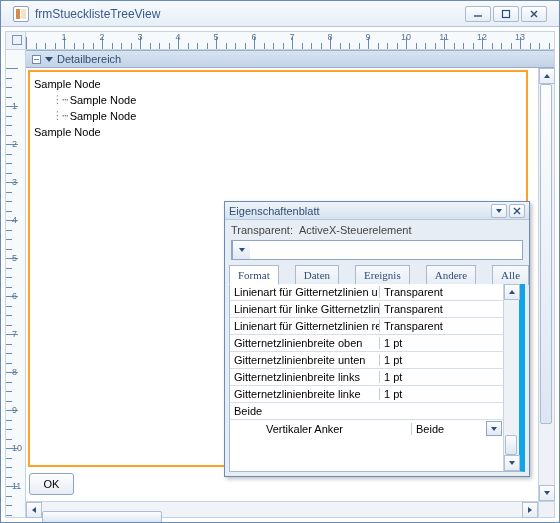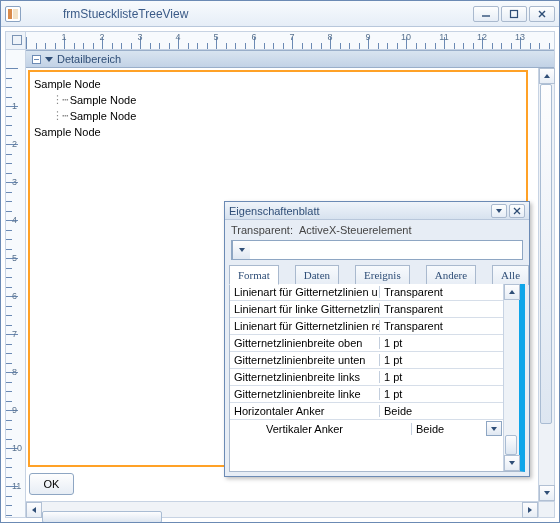--- a/index.html
+++ b/index.html
@@ -1,20 +1,20 @@
 <!DOCTYPE html>
 <html><head>
 <meta charset="utf-8">
 <style>
   * { box-sizing: border-box; font-family: "Segoe UI", Tahoma, sans-serif; }
   html, body { margin: 0; padding: 0; }
   body { background: #fff; font-size: 11px; color: #000; }
 
   .window { width: 560px; height: 523px; border: 1px solid #6b8ab4; background: #fff; display: flex; flex-direction: column; }
-  .titlebar { height: 26px; background: linear-gradient(#f7fafd,#e6eef7); border-bottom: 1px solid #b8c7db; display: flex; align-items: center; padding: 0 4px; gap: 36px; }
+  .titlebar { height: 26px; background: linear-gradient(#f7fafd,#e6eef7); border-bottom: 1px solid #b8c7db; display: flex; align-items: center; padding: 0 12px; }
   .title-icon { width: 16px; height: 16px; background: #fff; border: 1px solid #8aa3c2; border-radius: 2px; position: relative; margin-right: 6px; }
   .title-icon:before { content:""; position:absolute; left:2px; top:2px; width:4px; height:10px; background:#d88a4a; }
   .title-icon:after { content:""; position:absolute; left:7px; top:2px; width:5px; height:10px; background:#f3e3c8; }
   .title-text { flex: 1; color: #3a5a87; font-size: 12px; }
   .winbtns { display: flex; gap: 2px; }
   .winbtn { width: 26px; height: 16px; border: 1px solid #a9b9ce; border-radius: 2px; background: linear-gradient(#fdfefe,#e6edf6); display:flex; align-items:center; justify-content:center; cursor:pointer; }
   .winbtn svg { width: 10px; height: 10px; }
 
   .client { flex:1; position: relative; display:flex; flex-direction:column; background:#fff; overflow:hidden; }
   .client-inner { flex:1; border:1px solid #c7d3e3; margin:4px; position:relative; display:flex; flex-direction:column; }
@@ -393,21 +393,20 @@
               <span>1 pt</span>
             </div>
        </div>
           <div class="ps-row">
          <div class="ps-prop">Gitternetzlinienbreite linke</div>
          <div class="ps-val">
               <span>1 pt</span>
             </div>
        </div>
           <div class="ps-row">
-         <div class="ps-prop">Horizontaler Anker</div>
          <div class="ps-val">
               <span>Beide</span>
             </div>
        </div>
           <div class="ps-row">
          <div class="ps-prop">Vertikaler Anker</div>
          <div class="ps-val">
               <span>Beide</span>
               <div class="ps-val-dd">
                 <span class="arrow-down"></span>

